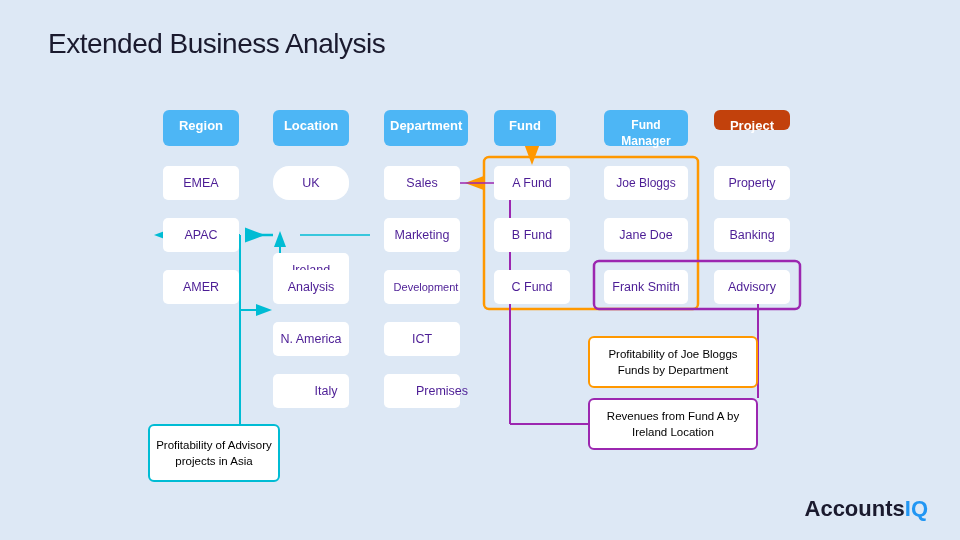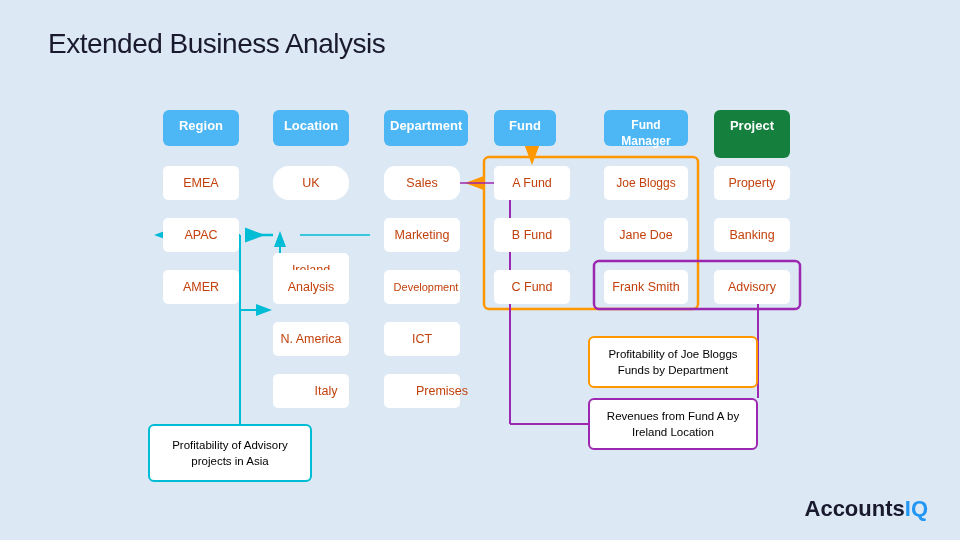--- a/index.html
+++ b/index.html
@@ -34,21 +34,21 @@
       padding: 8px 6px;
       line-height: 1.3;
     }
 
     
     .data-cell {
       position: absolute;
       background: white;
       border-radius: 5px;
       font-size: 12.5px;
-      color: #c2410c;
+      color: #4c1d95;
       text-align: center;
       display: flex;
       align-items: center;
       justify-content: center;
     }
 
     
     .annotation-box {
       position: absolute;
       border-radius: 6px;
@@ -138,51 +138,51 @@
 
   <line x1="273" y1="235" x2="260" y2="235" stroke="#00bcd4" stroke-width="2.5" marker-end="url(#arrow-teal-end)"></line>
 
 </svg>
 
 <div id="col-region" class="col-header" style="left:163px; top:110px; width:76px; height:36px; background:#4db6f5;">Region</div>
 <div id="col-location" class="col-header" style="left:273px; top:110px; width:76px; height:36px; background:#4db6f5;">Location</div>
 <div id="col-department" class="col-header" style="left:384px; top:110px; width:84px; height:36px; background:#4db6f5;">Department</div>
 <div id="col-fund" class="col-header" style="left:494px; top:110px; width:62px; height:36px; background:#4db6f5;">Fund</div>
 <div id="col-fund-manager" class="col-header" style="left:604px; top:110px; width:84px; height:36px; background:#4db6f5; font-size:12px;">Fund Manager</div>
-<div id="col-project" class="col-header" style="left:714px; top:110px; width:76px; height:48px; background:#15803d;">Project</div>
+<div id="col-project" class="col-header" style="left:714px; top:110px; width:76px; height:20px; background:#c2410c;">Project</div>
 
 <div class="data-cell" style="left:163px;top:166px;width:76px;height:34px;">EMEA</div>
 <div class="data-cell" style="left:163px;top:218px;width:76px;height:34px;">APAC</div>
 <div class="data-cell" style="left:163px;top:270px;width:76px;height:34px;">AMER</div>
 
 <div class="data-cell" style="left:273px;top:166px;width:76px;height:34px;border-radius:16px;">UK</div>
 <div class="data-cell" style="left:273px;top:218px;width:76px;height:34px;margin-top:35px;">Ireland</div>
 <div class="data-cell" style="left:273px;top:270px;width:76px;height:34px;">Analysis</div>
 <div class="data-cell" style="left:273px;top:322px;width:76px;height:34px;">N. America</div>
 <div class="data-cell" style="left:273px;top:374px;width:76px;height:34px;padding-left:30px;">Italy</div>
 
-<div class="data-cell" style="left:384px;top:166px;width:76px;height:34px;border-radius:11px;">Sales</div>
+<div class="data-cell" style="left:384px;top:166px;width:76px;height:34px;">Sales</div>
 <div class="data-cell" style="left:384px;top:218px;width:76px;height:34px;">Marketing</div>
 <div class="data-cell" style="left:384px;top:270px;width:76px;height:34px;font-size:11px;padding-left:8px;">Development</div>
 <div class="data-cell" style="left:384px;top:322px;width:76px;height:34px;">ICT</div>
 <div class="data-cell" style="left:384px;top:374px;width:76px;height:34px;padding-left:40px;">Premises</div>
 
 <div class="data-cell" style="left:494px;top:166px;width:76px;height:34px;">A Fund</div>
 <div class="data-cell" style="left:494px;top:218px;width:76px;height:34px;">B Fund</div>
 <div class="data-cell" style="left:494px;top:270px;width:76px;height:34px;">C Fund</div>
 
 <div class="data-cell" style="left:604px;top:166px;width:84px;height:34px;font-size:12px;">Joe Bloggs</div>
 <div class="data-cell" style="left:604px;top:218px;width:84px;height:34px;">Jane Doe</div>
 <div class="data-cell" style="left:604px;top:270px;width:84px;height:34px;">Frank Smith</div>
 
 <div class="data-cell" style="left:714px;top:166px;width:76px;height:34px;">Property</div>
 <div class="data-cell" style="left:714px;top:218px;width:76px;height:34px;">Banking</div>
 <div class="data-cell" style="left:714px;top:270px;width:76px;height:34px;">Advisory</div>
 
-<div class="annotation-box" style="left:148px;top:424px;width:164px;height:58px;border:2px solid #00bcd4;padding:6px;">Profitability of Advisory projects in Asia</div>
+<div class="annotation-box" style="left:148px;top:424px;width:132px;height:58px;border:2px solid #00bcd4;padding:6px;">Profitability of Advisory projects in Asia</div>
 
 <div class="annotation-box" style="left:588px;top:336px;width:170px;height:52px;border:2px solid #ff9800;padding:6px;">Profitability of Joe Bloggs Funds by Department</div>
 
 <div class="annotation-box" style="left:588px;top:398px;width:170px;height:52px;border:2px solid #9c27b0;padding:6px;">Revenues from Fund A by Ireland Location</div>
 
 <div class="logo">
   Accounts<span>IQ</span>
 </div>
 
 </body></html>

